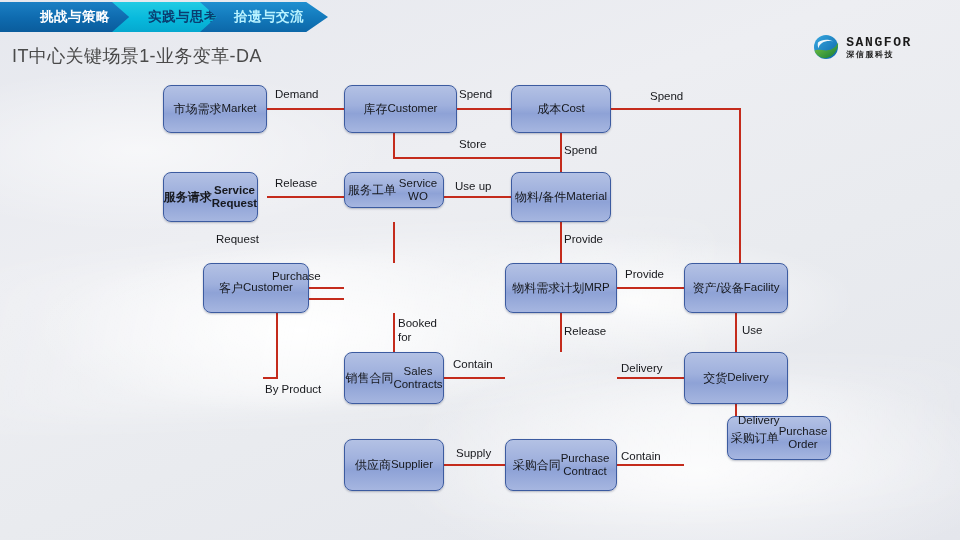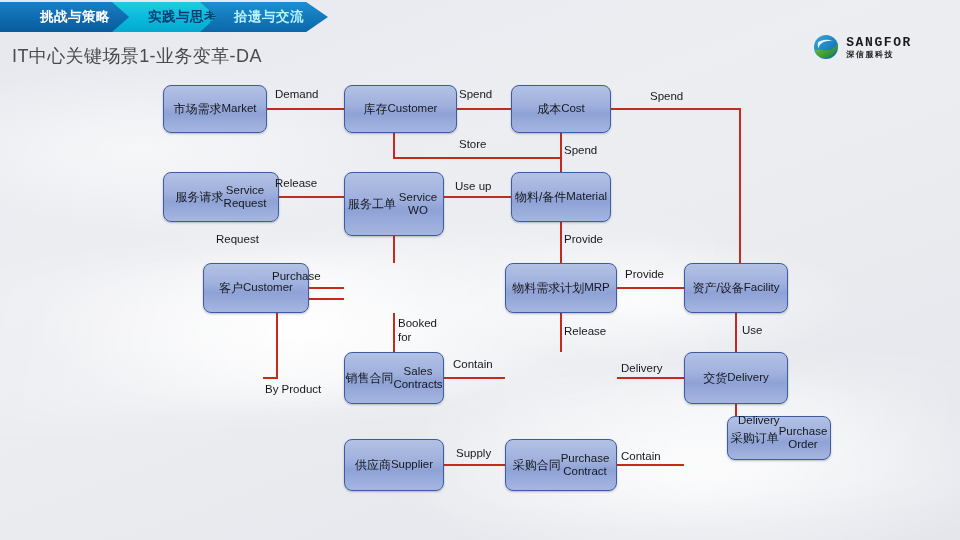--- a/index.html
+++ b/index.html
@@ -282,26 +282,26 @@
     </div>
     <div class="node" style="left:344px;top:85px;width:113px;height:48px;">
       <div class="cn">库存</div>
       <div class="en">Customer</div>
     </div>
     <div class="node" style="left:511px;top:85px;width:100px;height:48px;">
       <div class="cn">成本</div>
       <div class="en">Cost</div>
     </div>
 
-    <div class="node" style="left:163px;top:172px;width:116px;height:50px;">
+    <div class="node" style="left:163px;top:172px;width:95px;height:50px;font-weight:bold;">
       <div class="cn">服务请求</div>
       <div class="en" style="white-space:pre;">Service
 Request</div>
     </div>
-    <div class="node" style="left:344px;top:172px;width:100px;height:64px;">
+    <div class="node" style="left:344px;top:172px;width:100px;height:36px;">
       <div class="cn">服务工单</div>
       <div class="en">Service WO</div>
     </div>
     <div class="node" style="left:511px;top:172px;width:100px;height:50px;">
       <div class="cn">物料/备件</div>
       <div class="en">Material</div>
     </div>
 
     <div class="node" style="left:163px;top:263px;width:106px;height:50px;margin-left:40px;">
       <div class="cn">客户</div>

